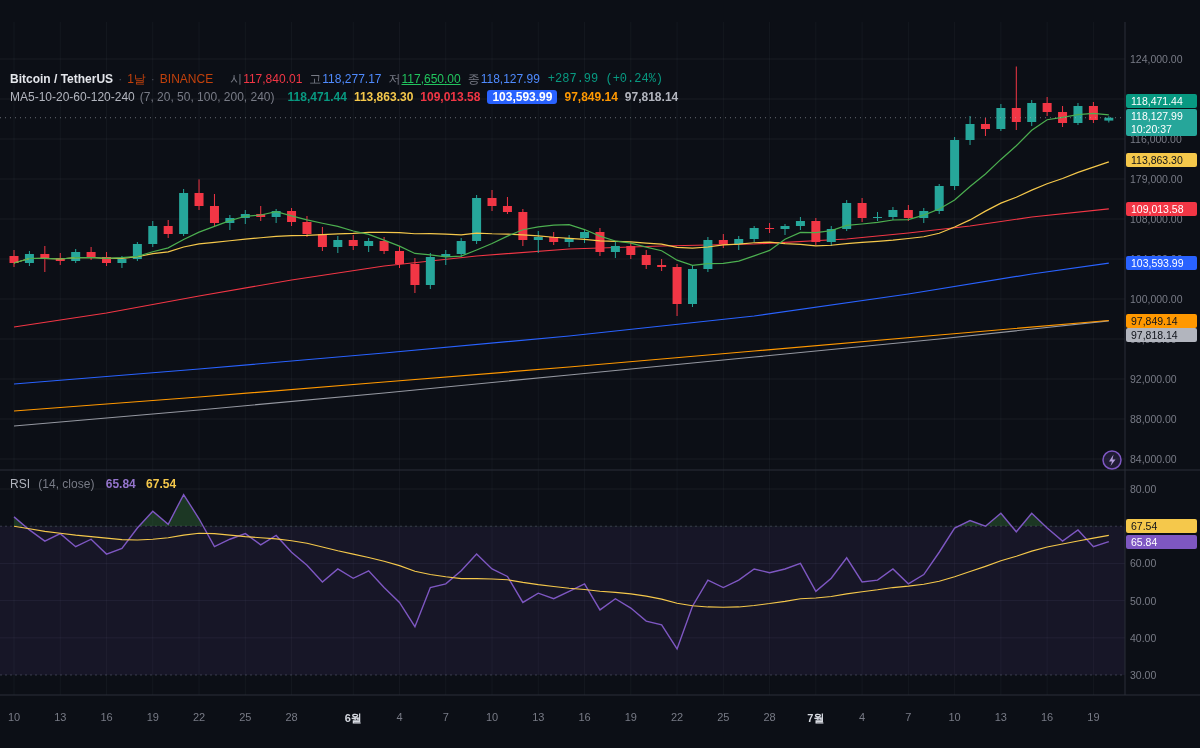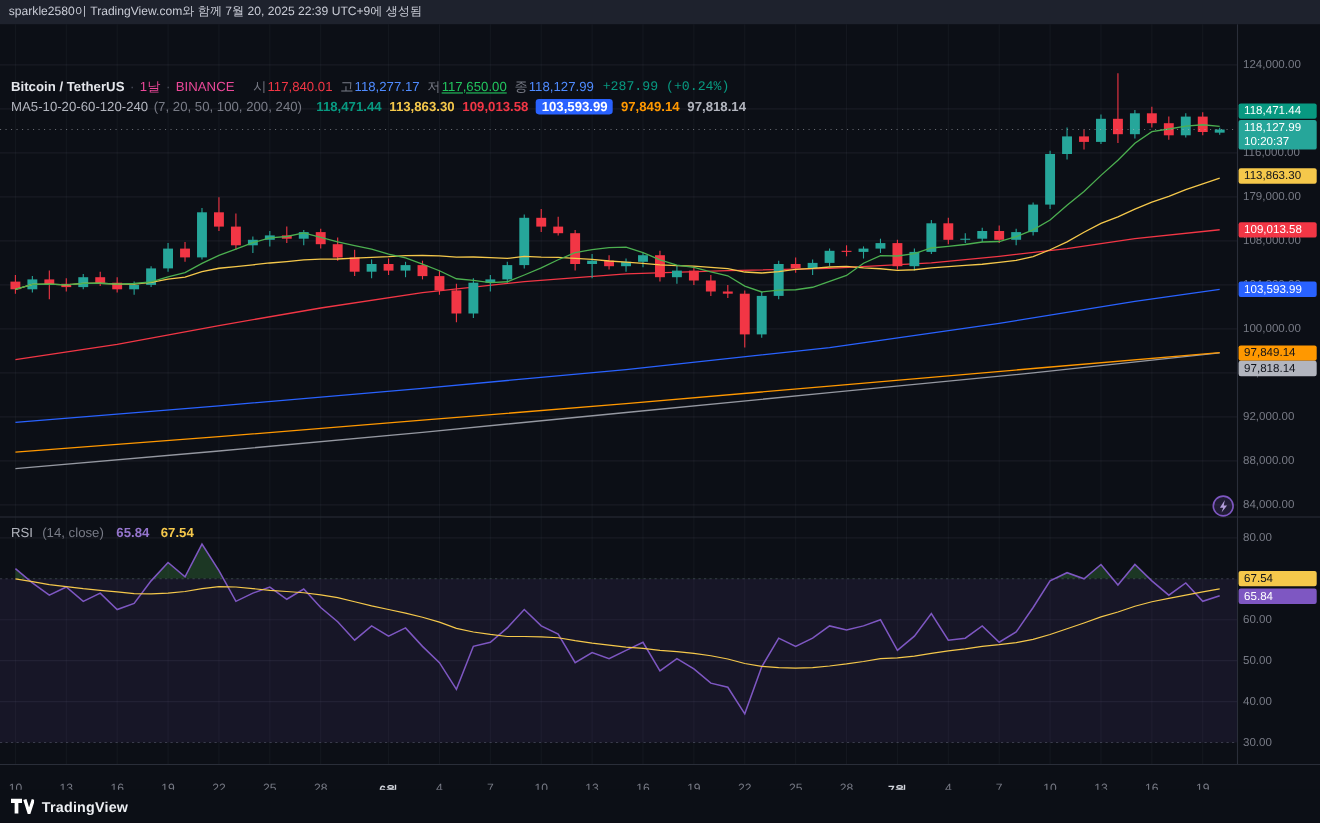--- a/index.html
+++ b/index.html
@@ -5,21 +5,21 @@
   html,body{margin:0;padding:0;background:#0c0f16;}
   .stage{position:relative;width:1200px;height:748px;background:#0c0f16;overflow:hidden;
          font-family:"Liberation Sans", sans-serif;-webkit-font-smoothing:antialiased;}
   #chart-svg{position:absolute;left:0;top:0;z-index:1;}
   .attribution-bar{position:absolute;left:0;top:0;width:1200px;height:22px;background:#1e222d;
          color:#c9ccd6;font-size:11px;line-height:22px;padding-left:8px;box-sizing:border-box;z-index:6;white-space:nowrap;}
   #legend{position:absolute;left:10px;top:27px;z-index:4;color:#d1d4dc;font-size:12px;margin-top:44px;}
   .lrow{display:flex;align-items:center;height:16px;margin-bottom:2px;white-space:nowrap;}
   .sym{font-weight:600;color:#e4e6eb;}
   .sep{color:#4c505c;margin:0 5px;}
-  .itv,.exch{color:#ec4899;}
+  .itv,.exch{color:#c2410c;}
   #ohlc-values{margin-left:10px;display:inline-flex;align-items:center;}
   .olbl{color:#787b86;margin-left:7px;}
   .oval{margin-left:1px;}
   #price-change{margin-left:8px;font-weight:500;font-family:Liberation Mono, monospace;}
   .ma-label{color:#b2b5be;}
   .ma-params{color:#787b86;margin-left:5px;}
   #ma-values{margin-left:6px;display:inline-flex;align-items:center;}
   .maval{margin-left:7px;font-weight:600;}
   .chip{padding:0 5px;border-radius:3px;margin-left:7px;}
   #rsi-legend{position:absolute;left:10px;top:477px;z-index:4;font-size:12px;color:#b2b5be;white-space:nowrap;}
@@ -37,23 +37,20 @@
   .footer{position:absolute;left:0;top:718px;width:1200px;height:30px;display:flex;align-items:center;
           padding-left:10px;box-sizing:border-box;z-index:6;background:#0c0f16;}
   .logo{display:inline-flex;align-items:center;margin-right:7px;}
   .brand{color:#eceef2;font-size:13px;font-weight:700;letter-spacing:.2px;}
 </style>
 </head>
 <body>
 
 <div class="stage">
 
-  <div class="attribution-bar">
-    <span>sparkle2580이 TradingView.com와 함께 7월 20, 2025 22:39 UTC+9에 생성됨</span>
-  </div>
 
   <svg id="chart-svg" width="1200" height="748">
       <g>
         <line x1="0" y1="459" x2="1125" y2="459" stroke="rgba(134,141,162,0.10)"></line>
         <line x1="0" y1="419" x2="1125" y2="419" stroke="rgba(134,141,162,0.10)"></line>
         <line x1="0" y1="379" x2="1125" y2="379" stroke="rgba(134,141,162,0.10)"></line>
         <line x1="0" y1="339" x2="1125" y2="339" stroke="rgba(134,141,162,0.10)"></line>
         <line x1="0" y1="299" x2="1125" y2="299" stroke="rgba(134,141,162,0.10)"></line>
         <line x1="0" y1="259" x2="1125" y2="259" stroke="rgba(134,141,162,0.10)"></line>
         <line x1="0" y1="219" x2="1125" y2="219" stroke="rgba(134,141,162,0.10)"></line>
@@ -363,23 +360,14 @@
       <div class="tick" style="left: 769.58px;">28</div>
       <div class="tick strong" style="left: 815.84px;">7월</div>
       <div class="tick" style="left: 862.1px;">4</div>
       <div class="tick" style="left: 908.36px;">7</div>
       <div class="tick" style="left: 954.62px;">10</div>
       <div class="tick" style="left: 1000.88px;">13</div>
       <div class="tick" style="left: 1047.14px;">16</div>
       <div class="tick" style="left: 1093.4px;">19</div>
     </div>
 
-  <div class="footer">
-    <span class="logo">
-      <svg width="21" height="14" viewBox="0 0 21 14">
-        <path d="M0,0 H10 V4 H6.7 V13.5 H3.3 V4 H0 Z" fill="#ffffff"></path>
-        <polyline points="12.6,0.8 16.4,12.8 20.3,0.8" fill="none" stroke="#ffffff" stroke-width="3"></polyline>
-      </svg>
-    </span>
-    <span class="brand">TradingView</span>
-  </div>
 
 </div>
 
 </body></html>

